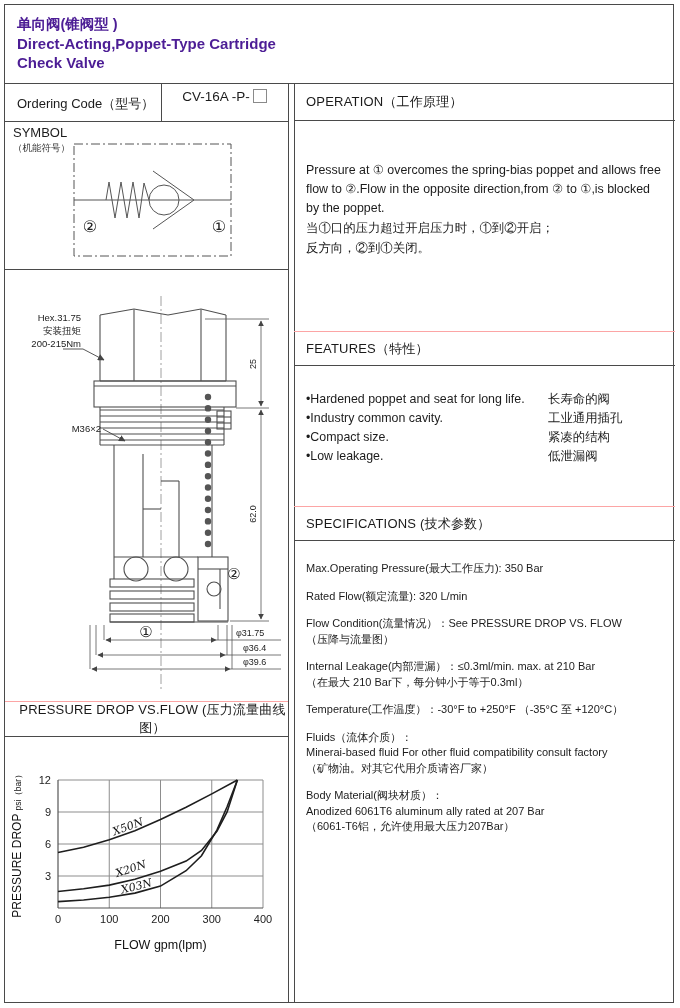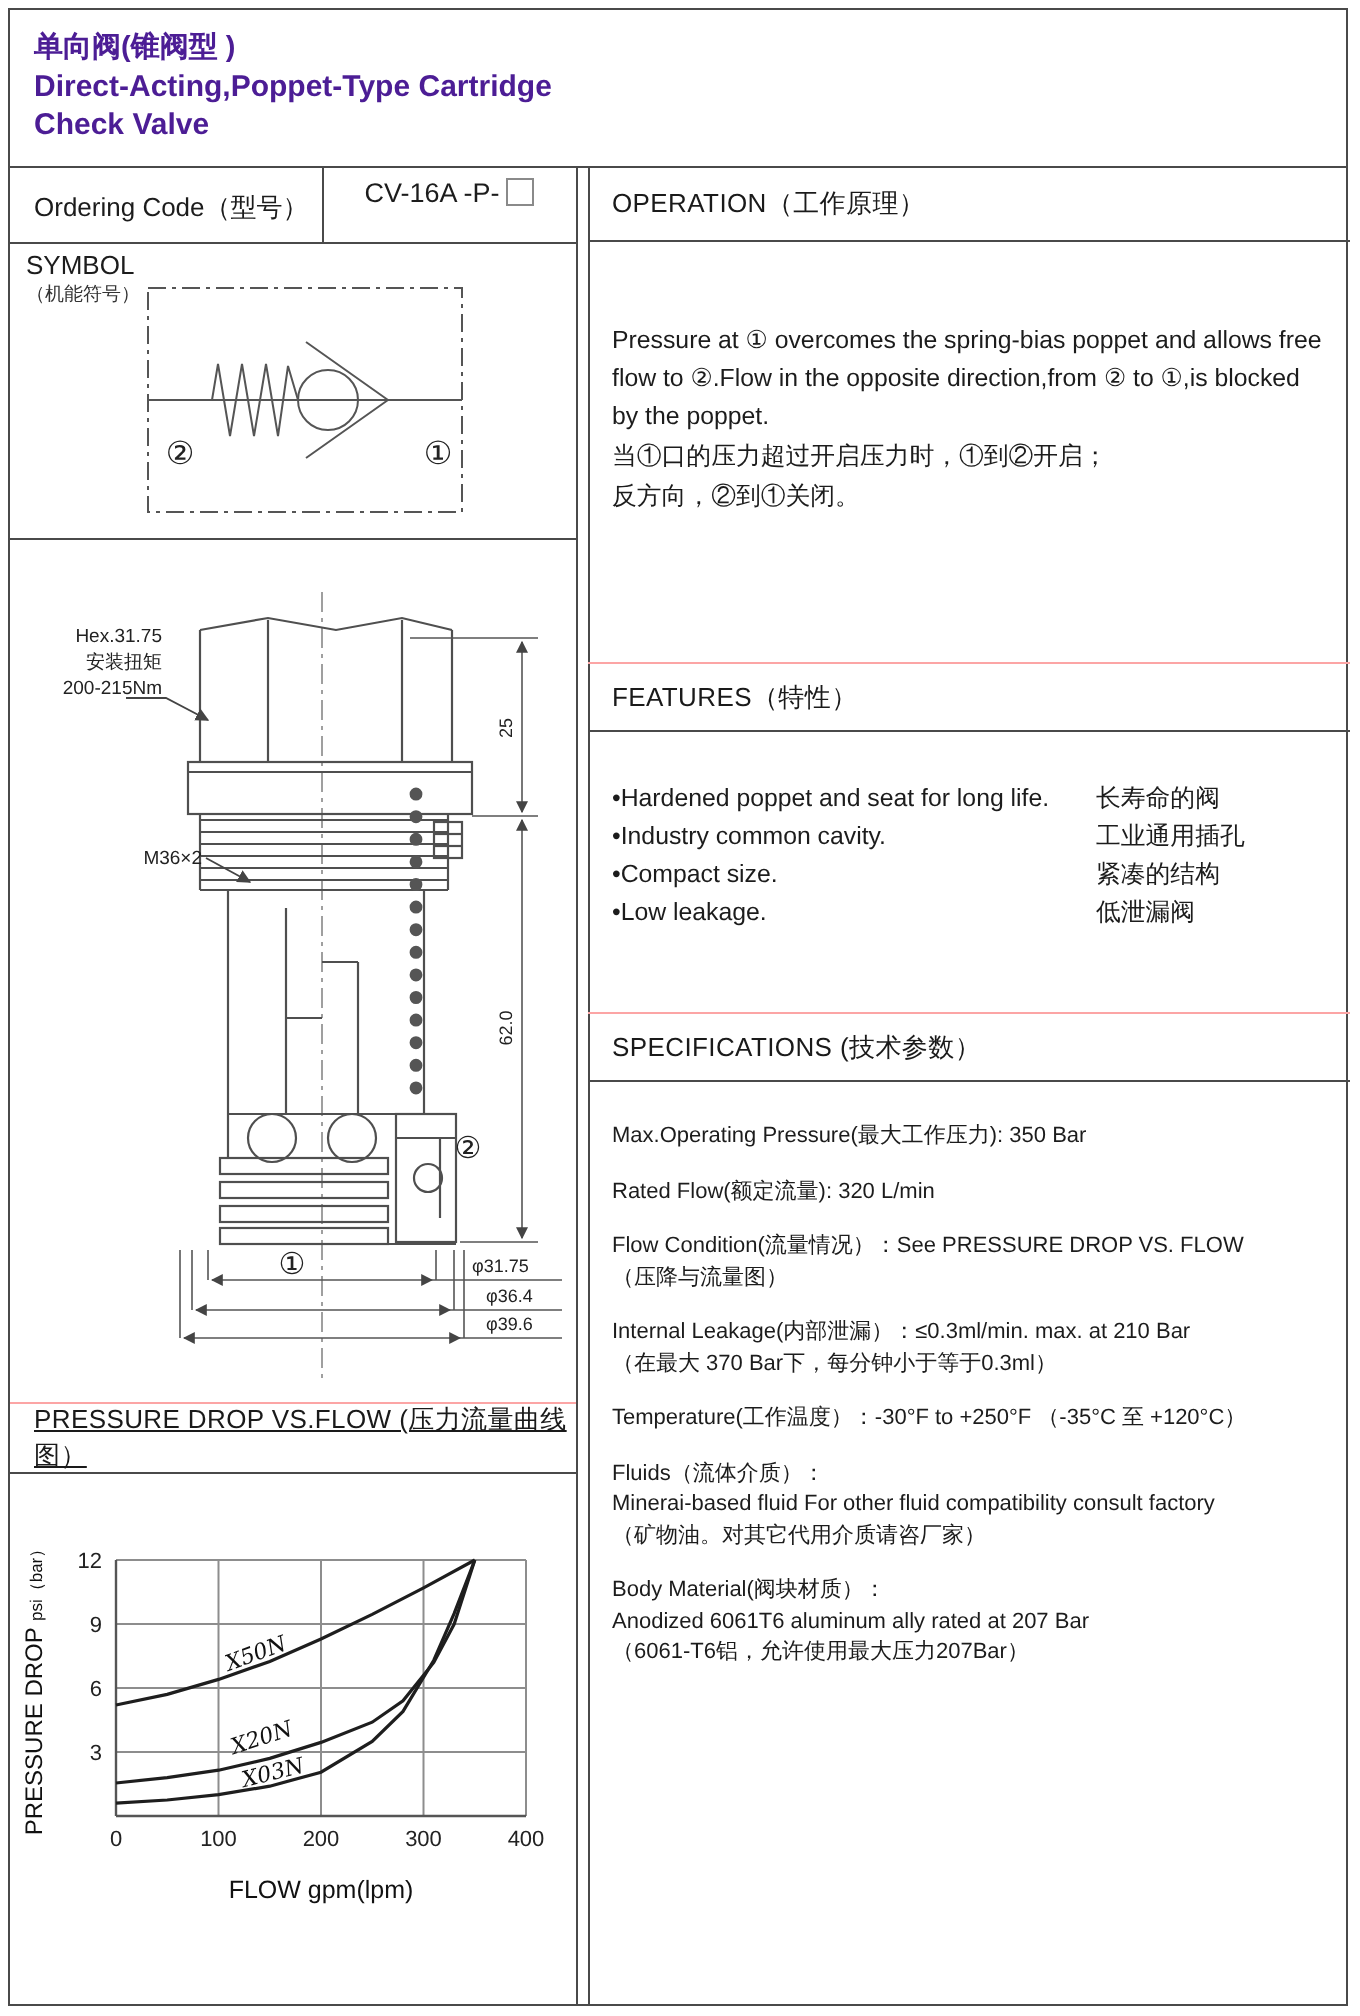--- a/index.html
+++ b/index.html
@@ -8,21 +8,21 @@
   .abs{position:absolute;}
   .hline{position:absolute;height:1px;background:#4a4a4a;}
   .vline{position:absolute;width:1px;background:#4a4a4a;}
   .title-block{left:12px;top:10px;line-height:19px;font-size:15px;font-weight:600;color:#4c1d95;}
   .title-zh{font-size:14.5px;}
   .cell-label{left:0;top:80px;width:156px;height:38px;display:flex;align-items:center;padding-left:12px;box-sizing:border-box;font-size:13px;}
   .cell-code{left:156px;top:72px;width:127px;height:38px;display:flex;align-items:center;justify-content:center;font-size:13.5px;}
   .blank-box{display:inline-block;width:12px;height:12px;border:1px solid #8a8a8a;margin-left:3px;}
   .sym-head{left:8px;top:120px;font-size:13px;line-height:15px;}
   .sym-sub{font-size:9.5px;color:#333;}
-  .sec-header{display:flex;align-items:center;padding-left:12px;box-sizing:border-box;font-size:13px;color:#1a1a1a;letter-spacing:.2px;}
+  .sec-header{display:flex;align-items:center;padding-left:12px;box-sizing:border-box;font-size:13px;color:#1a1a1a;letter-spacing:.2px;text-align:center;}
   .right-col{left:289px;width:381px;box-sizing:border-box;}
   .bt{border-top:1px solid #fca5a5;}
   .bb{border-bottom:1px solid #4a4a4a;}
   .op-body{top:116px;height:210px;padding:40px 12px 0 12px;font-size:12.4px;line-height:19px;}
   .op-zh{line-height:20px;}
   .feat-body{top:361px;height:140px;padding:24px 12px 0 12px;font-size:12.4px;}
   .feat-row{display:grid;grid-template-columns:242px 1fr;line-height:19px;}
   .spec-body{top:536px;height:462px;padding:20px 10px 0 12px;font-size:11px;line-height:15.5px;}
   .spec-p{margin-bottom:12px;white-space:nowrap;}
   svg text{font-family:"Liberation Sans",sans-serif;}
@@ -160,21 +160,21 @@
       <line x1="93" y1="386" x2="220" y2="386" marker-start="url(#arr)" marker-end="url(#arr)"></line>
       <line x1="220" y1="386" x2="276" y2="386"></line>
       <line x1="87" y1="400" x2="225" y2="400" marker-start="url(#arr)" marker-end="url(#arr)"></line>
       <line x1="225" y1="400" x2="276" y2="400"></line>
     </g>
     <text x="231" y="367" font-size="9" fill="#222">φ31.75</text>
     <text x="238" y="382" font-size="9" fill="#222">φ36.4</text>
     <text x="238" y="396" font-size="9" fill="#222">φ39.6</text>
   </svg>
 
-  <div class="abs sec-header bt bb" style="left:0;top:696px;width:283px;height:36px;text-decoration:underline;">
+  <div class="abs sec-header bt bb" style="left:0;top:696px;width:283px;height:36px;">
     <span>PRESSURE DROP VS.FLOW  (压力流量曲线图）</span>
   </div>
 
   <svg class="abs" id="chart-svg" style="left:0;top:732px;" width="283" height="266" viewBox="0 0 283 266">
       <line x1="104.25" y1="171" x2="104.25" y2="43" stroke="#8d8d8d" stroke-width="1"></line>
       <line x1="155.5" y1="171" x2="155.5" y2="43" stroke="#8d8d8d" stroke-width="1"></line>
       <line x1="206.75" y1="171" x2="206.75" y2="43" stroke="#8d8d8d" stroke-width="1"></line>
       <line x1="258" y1="171" x2="258" y2="43" stroke="#8d8d8d" stroke-width="1"></line>
       <line x1="53" y1="139" x2="258" y2="139" stroke="#8d8d8d" stroke-width="1"></line>
       <line x1="53" y1="107" x2="258" y2="107" stroke="#8d8d8d" stroke-width="1"></line>
@@ -241,21 +241,21 @@
     </div>
     <div class="spec-p">
       <div>Rated Flow(额定流量): 320 L/min</div>
     </div>
     <div class="spec-p">
       <div>Flow Condition(流量情况）：See PRESSURE DROP VS. FLOW</div>
       <div>（压降与流量图）</div>
     </div>
     <div class="spec-p">
       <div>Internal Leakage(内部泄漏）：≤0.3ml/min. max. at 210 Bar</div>
-      <div>（在最大 370 Bar下，每分钟小于等于0.3ml）</div>
+      <div>（在最大 210 Bar下，每分钟小于等于0.3ml）</div>
     </div>
     <div class="spec-p">
       <div>Temperature(工作温度）：-30°F to +250°F  （-35°C 至 +120°C）</div>
     </div>
     <div class="spec-p">
       <div>Fluids（流体介质）：</div>
       <div>Minerai-based fluid For other  fluid compatibility consult  factory</div>
       <div>（矿物油。对其它代用介质请咨厂家）</div>
     </div>
     <div class="spec-p">

